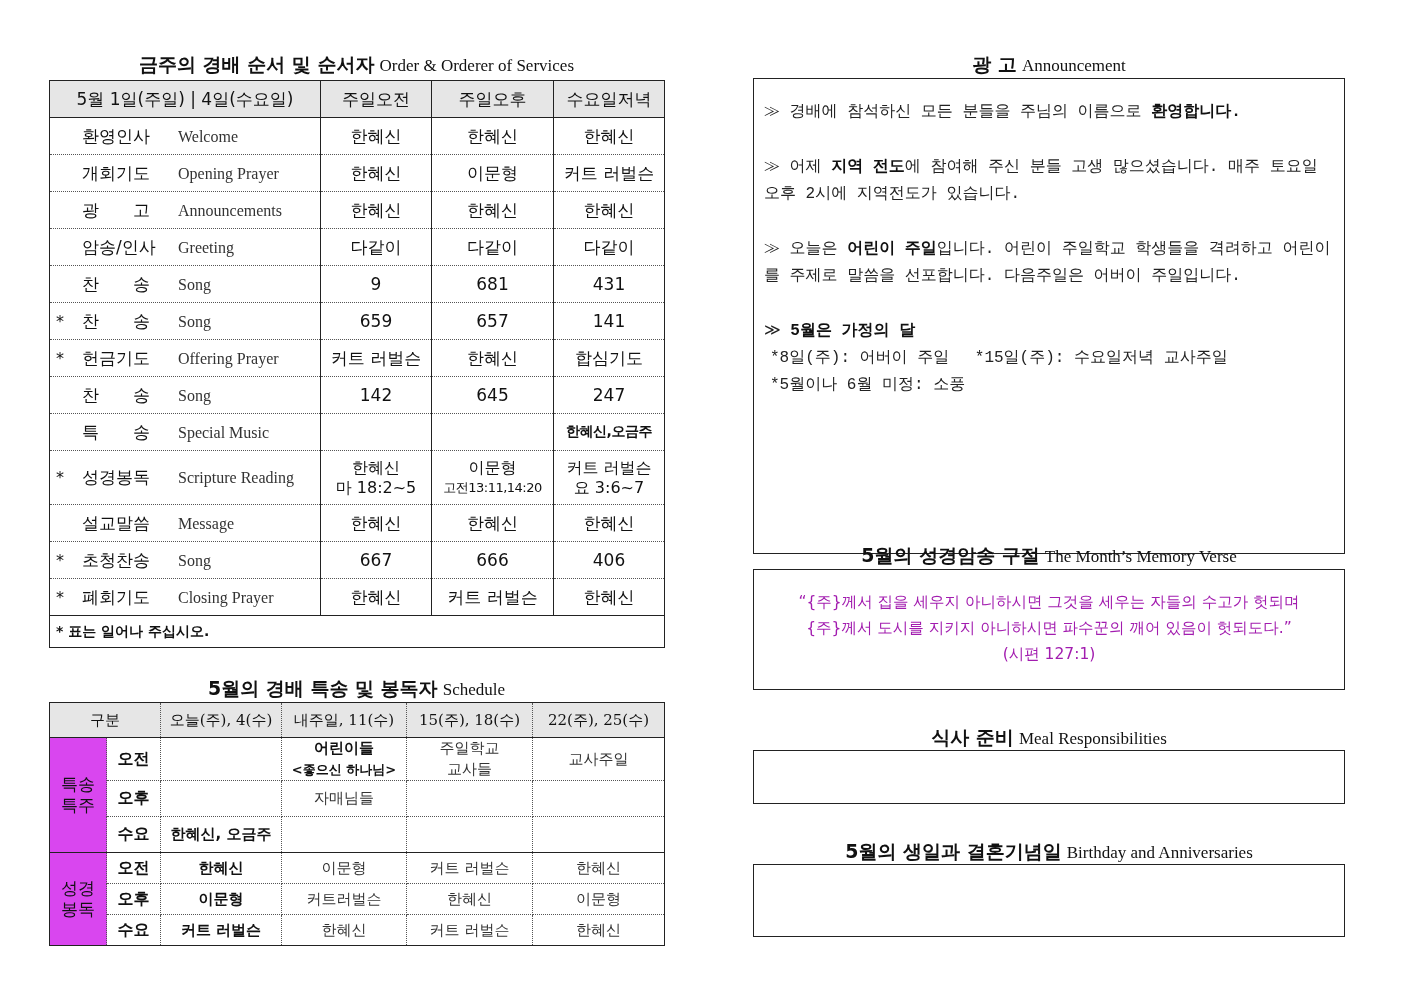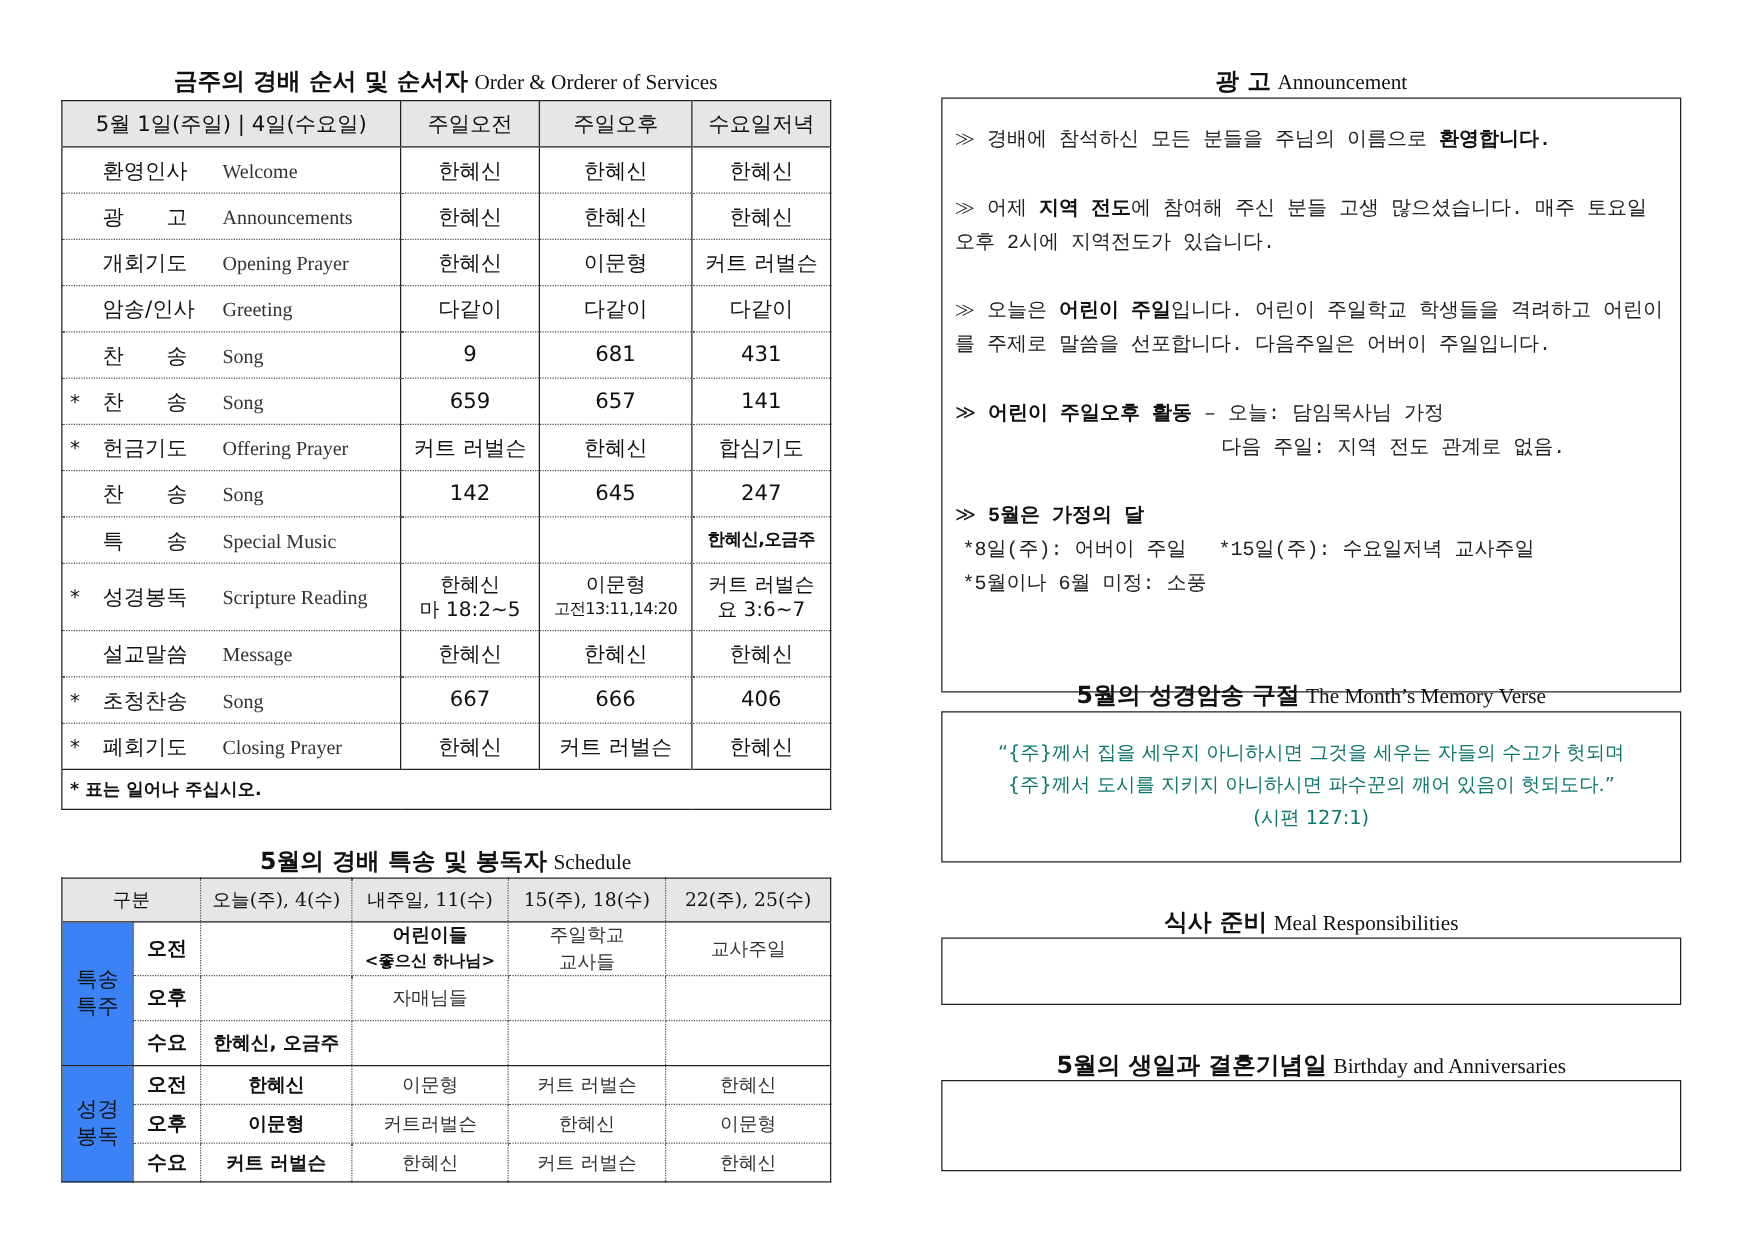--- a/index.html
+++ b/index.html
@@ -24,40 +24,40 @@
   table.order tr.tall td { height: 54px; }
   table.order td .sub { display: block; font-size: 16px; line-height: 20px; }
   table.order td .sub.small { font-size: 13px; letter-spacing: -0.5px; }
   table.order td.small-bold { font-size: 14px; font-weight: bold; letter-spacing: -0.5px; }
   table.order tr.note td { text-align: left; padding-left: 6px; height: 32px; font-size: 14px; font-weight: bold; border-top: 1.5px solid #222; }
 
   
   table.sched { position: absolute; left: 49px; top: 702px; width: 615px; border-collapse: collapse; border: 1.5px solid #222; table-layout: fixed; }
   table.sched td, table.sched th { font-family: "DejaVu Sans", sans-serif; font-size: 15px; text-align: center; vertical-align: middle; padding: 0; border: 1px dotted #555; margin-top: 33px; }
   table.sched th { background: #e6e6e6; height: 35px; font-weight: normal; font-family: "DejaVu Serif", serif; font-size: 15px; border-bottom: 1.5px solid #222; }
-  table.sched td.group { background: #3b82f6; font-size: 17px; line-height: 30px; }
+  table.sched td.group { background: #d946ef; font-size: 17px; line-height: 30px; }
   table.sched td.sub { font-size: 16px; font-weight: bold; }
   table.sched tr.r1 td { height: 42px; }
   table.sched tr.r2 td, table.sched tr.r3 td { height: 36px; }
   table.sched tr.bstart td { border-top: 1.5px solid #222; }
   table.sched tr.b td { height: 31px; }
   table.sched td.bold { font-weight: bold; }
   table.sched td .l { display: block; line-height: 21px; }
   table.sched td .sm { font-size: 13px; font-weight: bold; }
   table.sched td.light { color: #333; }
 
   
   .box { position: absolute; left: 753px; width: 592px; border: 1.5px solid #222; background: #fff; }
   .announce { top: 78px; height: 476px; padding: 20px 8px 0 10px; font-family: Liberation Mono, monospace; font-size: 16px; line-height: 27px; color: #222; }
   .announce p { margin-bottom: 28px; }
   .announce p.tight { margin-bottom: 0; }
   .announce b { font-weight: bold; color: #111; }
   .announce .indent { padding-left: 213px; }
   .announce .sublist { padding-left: 6px; }
-  .verse { top: 569px; height: 121px; text-align: center; padding-top: 19px; font-family: "DejaVu Sans", sans-serif; font-size: 15.5px; line-height: 26px; color: #0f766e; }
+  .verse { top: 569px; height: 121px; text-align: center; padding-top: 19px; font-family: "DejaVu Sans", sans-serif; font-size: 15.5px; line-height: 26px; color: #a21caf; }
   .meal { top: 750px; height: 54px; }
   .bday { top: 864px; height: 73px; }
 </style>
 </head>
 <body>
 
 <div class="sec-title" style="left:49px; top:52px; width:615px;">
   <span class="ko">금주의 경배 순서 및 순서자</span>
   <span class="en">Order &amp; Orderer of Services</span>
 </div>
@@ -76,30 +76,30 @@
     <th>주일오후</th>
     <th>수요일저녁</th>
   </tr>
   <tr class="row">
     <td class="item"><span class="star"></span><span class="ko">환영인사</span><span class="en">Welcome</span></td>
     <td class="val">한혜신</td>
     <td class="val">한혜신</td>
     <td class="val">한혜신</td>
   </tr>
   <tr class="row">
-    <td class="item"><span class="star"></span><span class="ko">광　　고</span><span class="en">Announcements</span></td>
-    <td class="val">한혜신</td>
-    <td class="val">한혜신</td>
-    <td class="val">한혜신</td>
-  </tr>
-  <tr class="row">
     <td class="item"><span class="star"></span><span class="ko">개회기도</span><span class="en">Opening Prayer</span></td>
     <td class="val">한혜신</td>
     <td class="val">이문형</td>
     <td class="val">커트 러벌슨</td>
+  </tr>
+  <tr class="row">
+    <td class="item"><span class="star"></span><span class="ko">광　　고</span><span class="en">Announcements</span></td>
+    <td class="val">한혜신</td>
+    <td class="val">한혜신</td>
+    <td class="val">한혜신</td>
   </tr>
   <tr class="row">
     <td class="item"><span class="star"></span><span class="ko">암송/인사</span><span class="en">Greeting</span></td>
     <td class="val">다같이</td>
     <td class="val">다같이</td>
     <td class="val">다같이</td>
   </tr>
   <tr class="row">
     <td class="item"><span class="star"></span><span class="ko">찬　　송</span><span class="en">Song</span></td>
     <td class="val">9</td>
@@ -261,25 +261,20 @@
     <span>경배에 참석하신 모든 분들을 주님의 이름으로 </span><b>환영합니다.</b>
   </p>
   <p>
     <span>≫</span>
     <span>어제 </span><b>지역 전도</b><span>에 참여해 주신 분들 고생 많으셨습니다. 매주 토요일 오후 2시에 지역전도가 있습니다.</span>
   </p>
   <p>
     <span>≫</span>
     <span>오늘은 </span><b>어린이 주일</b><span>입니다. 어린이 주일학교 학생들을 격려하고 어린이를 주제로 말씀을 선포합니다. 다음주일은 어버이 주일입니다.</span>
   </p>
-  <p>
-    <span>≫</span>
-    <b>어린이 주일오후 활동</b><span> – 오늘: 담임목사님 가정</span><br>
-    <span class="indent">다음 주일: 지역 전도 관계로 없음.</span>
-  </p>
   <p class="tight">
     <span>≫</span>
     <b>5월은 가정의 달</b><br>
     <span class="sublist">*8일(주): 어버이 주일　 *15일(주): 수요일저녁 교사주일</span><br>
     <span class="sublist">*5월이나 6월 미정: 소풍</span>
   </p>
 </div>
 
 <div class="sec-title" style="left:753px; top:543px; width:592px;">
   <span class="ko">5월의 성경암송 구절</span>

